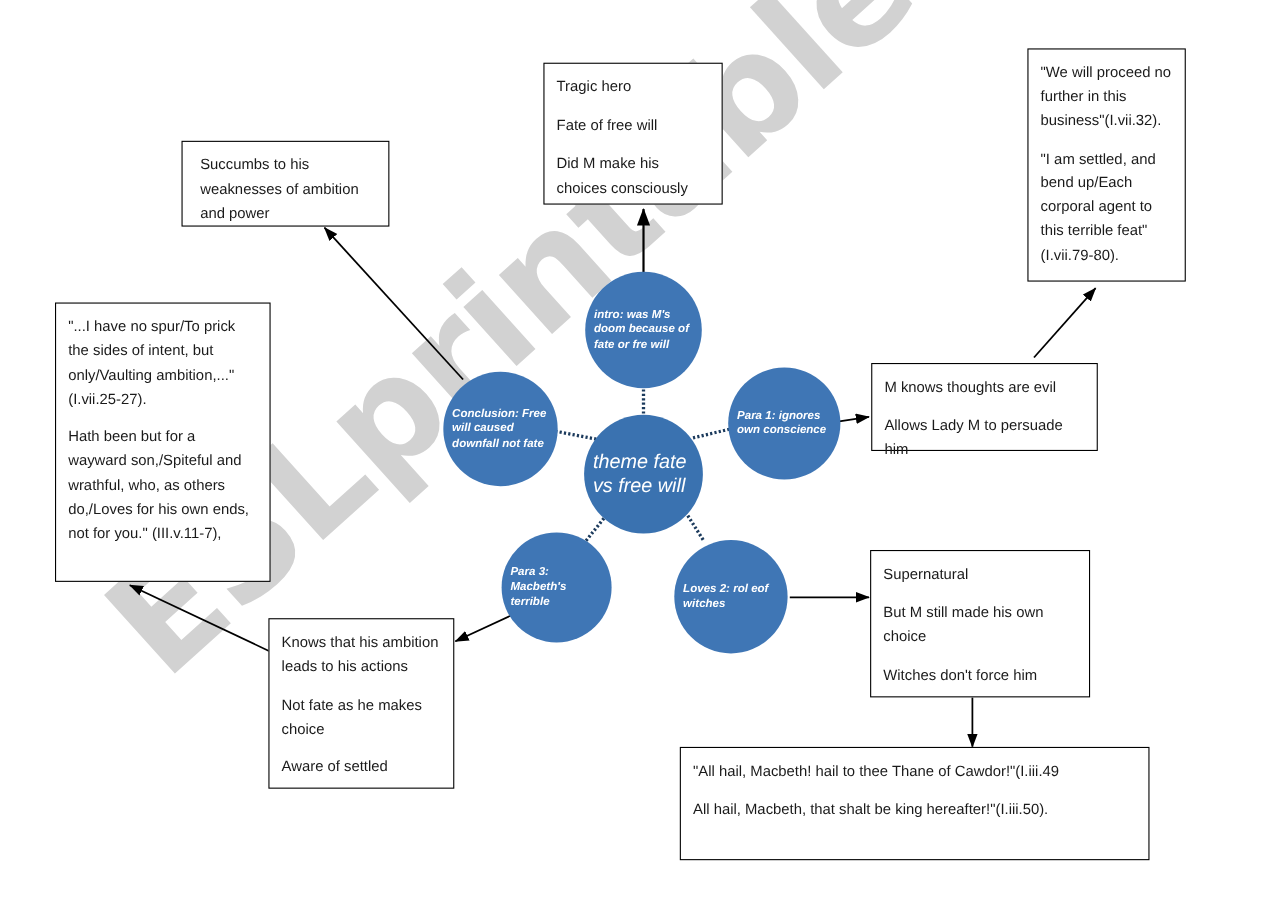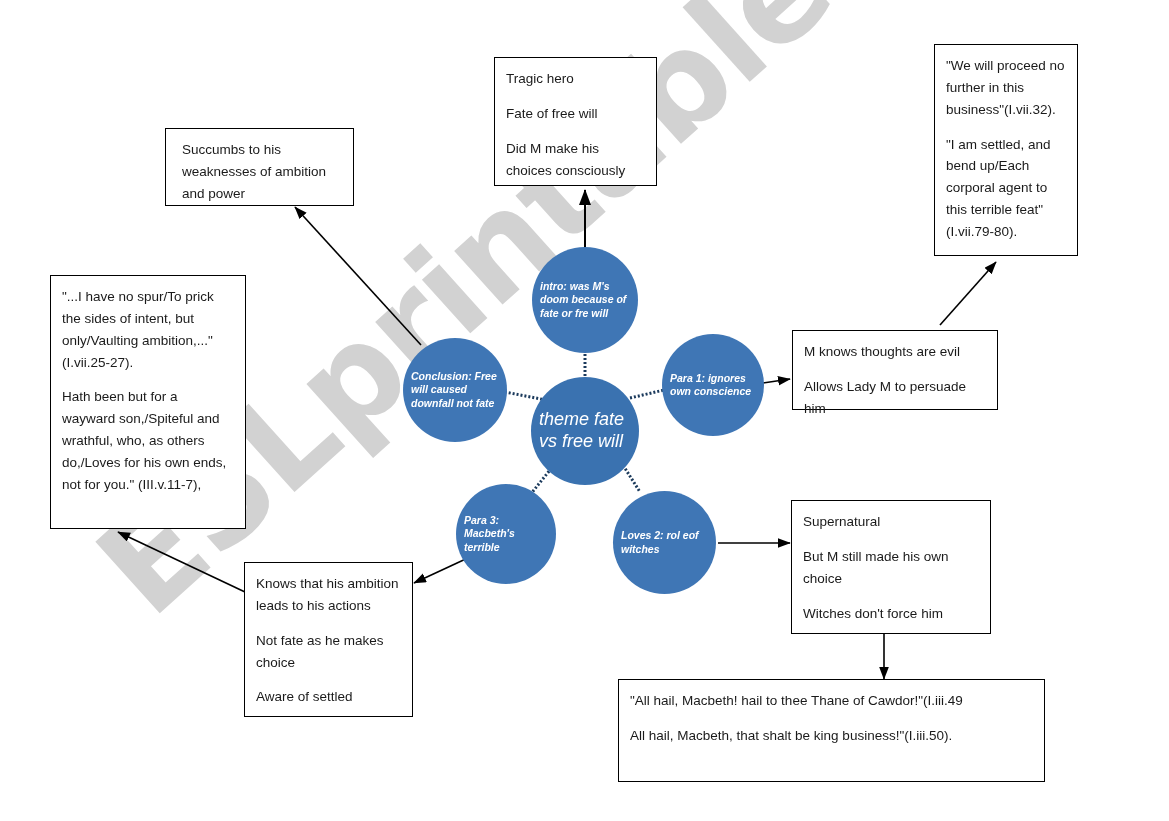--- a/index.html
+++ b/index.html
@@ -188,21 +188,21 @@
   </div>
 
   <div class="txtbox" style="left:791px; top:500px; width:200px; height:134px;">
     <p>Supernatural</p>
     <p>But M still made his own choice</p>
     <p>Witches don't force him</p>
   </div>
 
   <div class="txtbox" style="left:618px; top:679px; width:427px; height:103px;">
     <p>"All hail, Macbeth! hail to thee Thane of Cawdor!"(I.iii.49</p>
-    <p>All hail, Macbeth, that shalt be king business!"(I.iii.50).</p>
+    <p>All hail, Macbeth, that shalt be king hereafter!"(I.iii.50).</p>
   </div>
 
   <div class="txtbox" style="left:244px; top:562px; width:169px; height:155px;">
     <p>Knows that his ambition leads to his actions</p>
     <p>Not fate as he makes choice</p>
     <p>Aware of settled</p>
   </div>
 
 </div>
 

